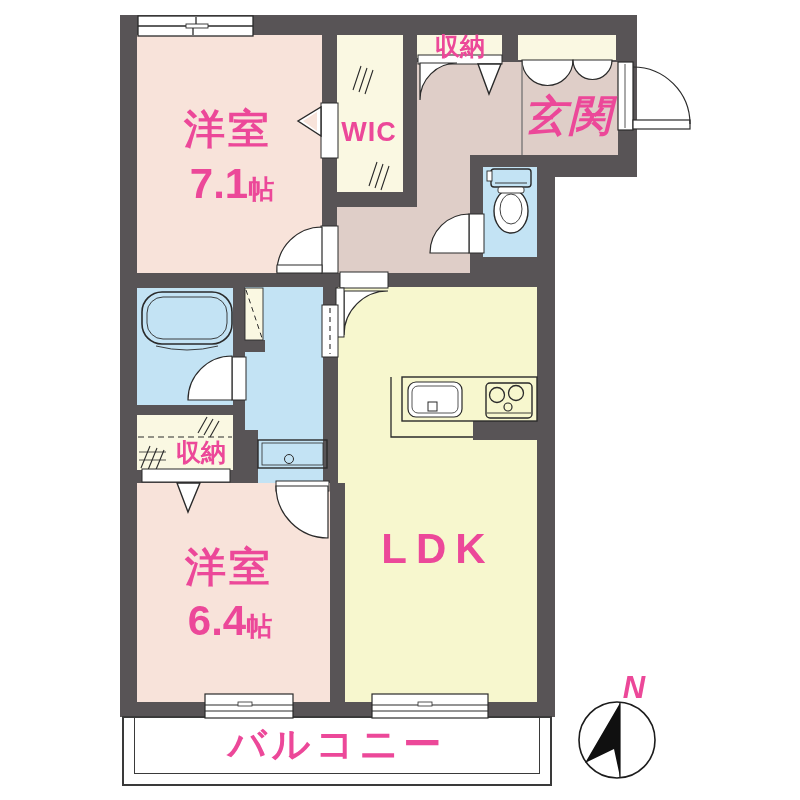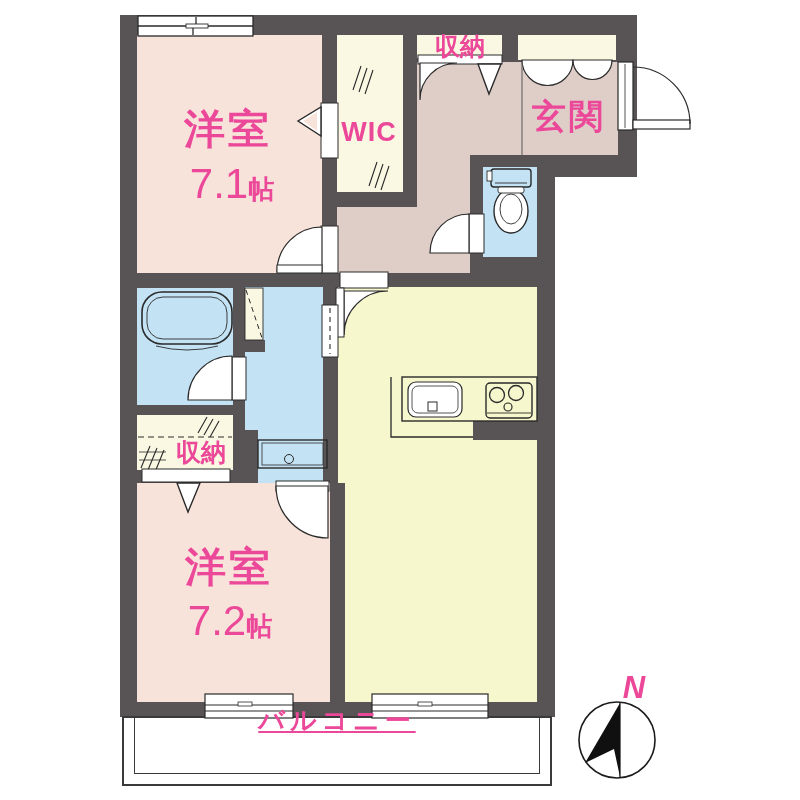--- a/index.html
+++ b/index.html
@@ -7,21 +7,21 @@
          font-family:"Liberation Sans","DejaVu Sans",sans-serif;}
   .wall{position:absolute;background:#585456;}
   .room{position:absolute;}
   .c-bed{background:#F8E3DA;}
   .c-hall{background:#DFCEC8;}
   .c-ldk{background:#F7F7CE;}
   .c-closet{background:#FAF8E2;}
   .c-water{background:#C3E3F4;}
   .lbl{position:absolute;transform:translate(-50%,-50%);white-space:nowrap;
        color:#ec4899;font-weight:bold;line-height:1;}
-  .size-lbl .num{font-weight:normal;}
+  .size-lbl .num{font-weight:bold;}
   .size-lbl .unit{font-weight:bold;}
   .balc-outer{position:absolute;border:2px solid #3a3a3a;background:#ffffff;box-sizing:border-box;}
   .balc-inner{position:absolute;border:1.5px solid #3a3a3a;border-top:none;box-sizing:border-box;}
   svg{position:absolute;left:0;top:0;}
 </style>
 </head>
 <body>
 
 <div id="stage">
 
@@ -208,26 +208,27 @@
     </g>
   </svg>
 
   <div class="lbl" style="left:228px;top:129px;font-size:41px;letter-spacing:3px;">洋室</div>
   <div class="lbl size-lbl" style="left:232px;top:184px;font-size:42px;">
     <span class="num">7.1</span><span class="unit" style="font-size:26px;">帖</span>
   </div>
 
   <div class="lbl" style="left:369px;top:132px;font-size:27px;letter-spacing:1px;">WIC</div>
   <div class="lbl" style="left:460px;top:46px;font-size:25px;">収納</div>
-  <div class="lbl" style="left:569px;top:116px;font-size:34px;letter-spacing:3px;">玄関</div>
+  <div class="lbl" style="left:569px;top:116px;font-size:42px;letter-spacing:3px;font-style:italic;">玄関</div>
   <div class="lbl" style="left:201px;top:452px;font-size:25px;">収納</div>
 
   <div class="lbl" style="left:229px;top:567px;font-size:41px;letter-spacing:3px;">洋室</div>
   <div class="lbl size-lbl" style="left:230px;top:621px;font-size:42px;">
-    <span class="num">7.2</span><span class="unit" style="font-size:26px;">帖</span>
+    <span class="num">6.4</span><span class="unit" style="font-size:26px;">帖</span>
   </div>
 
-
-  <div class="lbl" style="left:337px;top:720px;font-size:26px;letter-spacing:5px;text-decoration:underline;">バルコニー</div>
+  <div class="lbl" style="left:438px;top:549px;font-size:42px;letter-spacing:9px;">LDK</div>
+
+  <div class="lbl" style="left:337px;top:744px;font-size:38px;letter-spacing:5px;">バルコニー</div>
 
   <div class="lbl" style="left:634px;top:687px;font-size:31px;font-style:italic;">N</div>
 
 </div>
 
 </body></html>

